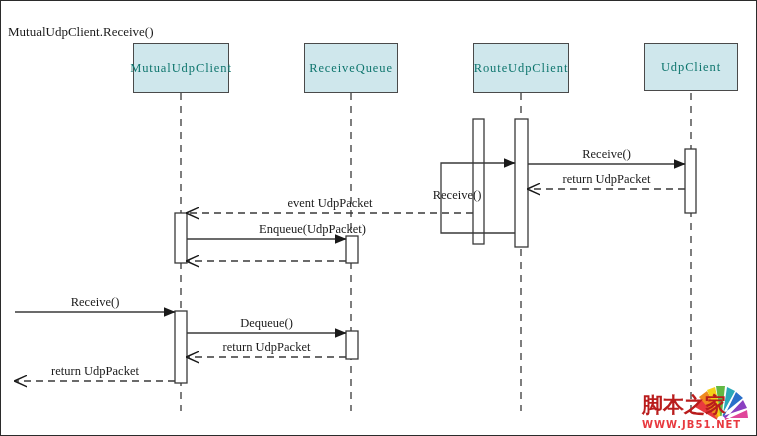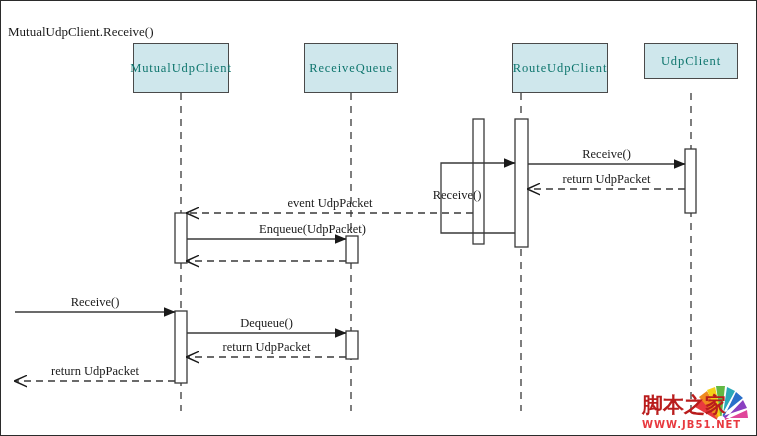--- a/index.html
+++ b/index.html
@@ -154,22 +154,22 @@
         </g>
         <g>
           <line x1="174" y1="380" x2="14" y2="380" stroke="#3a3a3a" stroke-width="1.3" marker-end="url(#arrow-open)" stroke-dasharray="7 5"></line>
         </g>
       </g>
   </svg>
 
   <div id="participant-boxes">
       <div class="lifeline-box" style="left: 132px; top: 42px; width: 96px; height: 50px;">MutualUdpClient</div>
       <div class="lifeline-box" style="left: 303px; top: 42px; width: 94px; height: 50px;">ReceiveQueue</div>
-      <div class="lifeline-box" style="left: 472px; top: 42px; width: 96px; height: 50px; margin-left: 39px;">RouteUdpClient</div>
-      <div class="lifeline-box" style="left: 643px; top: 42px; width: 94px; height: 36px;">UdpClient</div>
+      <div class="lifeline-box" style="left: 472px; top: 42px; width: 96px; height: 50px;">RouteUdpClient</div>
+      <div class="lifeline-box" style="left: 643px; top: 42px; width: 94px; height: 48px;">UdpClient</div>
     </div>
 
   <div id="message-labels">
       <div class="msg-label" style="left: 605.5px; top: 146px; transform: translateX(-50%);">Receive()</div>
       <div class="msg-label" style="left: 605.5px; top: 171px; transform: translateX(-50%);">return UdpPacket</div>
       <div class="msg-label" style="left: 329px; top: 195px; transform: translateX(-50%);">event UdpPacket</div>
       <div class="msg-label" style="left: 265.5px; top: 221px; transform: translateX(-50%); margin-left: 46px;">Enqueue(UdpPacket)</div>
       <div class="msg-label" style="left: 94px; top: 294px; transform: translateX(-50%);">Receive()</div>
       <div class="msg-label" style="left: 265.5px; top: 315px; transform: translateX(-50%);">Dequeue()</div>
       <div class="msg-label" style="left: 265.5px; top: 339px; transform: translateX(-50%);">return UdpPacket</div>

